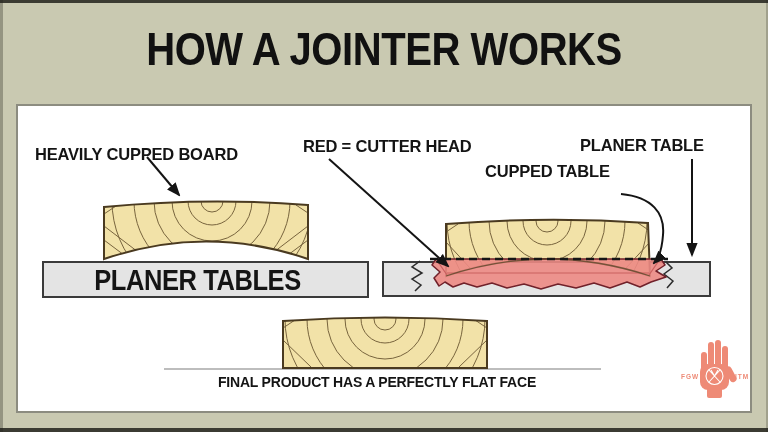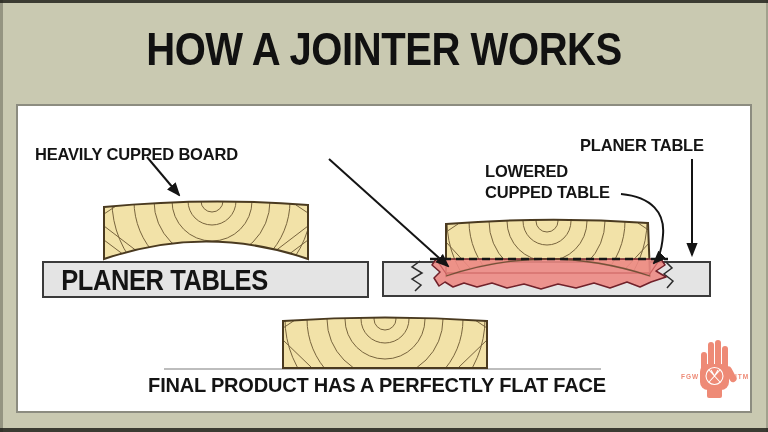--- a/index.html
+++ b/index.html
@@ -13,25 +13,25 @@
                 background:rgba(34,34,28,.85);}
   .title{position:absolute;left:0;top:22px;width:768px;text-align:center;
          font-size:46px;font-weight:bold;color:#111;letter-spacing:-.5px;
          transform:scaleX(.87);transform-origin:center;white-space:nowrap;}
   .panel{position:absolute;left:16px;top:104px;width:736px;height:309px;
          box-sizing:border-box;background:#ffffff;border:2px solid #8c8c80;}
   .panel svg{position:absolute;left:0;top:0;}
   .lbl{position:absolute;font-weight:bold;color:#141414;font-size:16.5px;
        letter-spacing:-.2px;white-space:nowrap;line-height:21px;}
   .planer-wrap{position:absolute;left:25px;top:156px;width:308px;height:35px;
-       display:flex;align-items:center;}
+       display:flex;align-items:center;justify-content:center;}
   .planer-txt{font-size:30px;font-weight:bold;color:#141414;letter-spacing:-.5px;
        transform:scaleX(.85);white-space:nowrap;}
   .final{position:absolute;left:39px;top:268px;width:640px;text-align:center;
-       font-weight:bold;font-size:20px;color:#141414;letter-spacing:-.2px;white-space:nowrap;}
+       font-weight:bold;font-size:14px;color:#141414;letter-spacing:-.2px;white-space:nowrap;}
 </style>
 </head>
 <body>
 
 <div class="frame">
 
   <div class="title">HOW A JOINTER WORKS</div>
 
   <div class="panel">
 
@@ -137,23 +137,23 @@
         <g stroke="#ffffff" stroke-width="1.1" fill="none">
           <circle cx="714.5" cy="376" r="8.5"></circle>
           <path d="M709,370 L720,382 M720,370 L709,382 M711,370 L714.5,376 L718,370"></path>
         </g>
         <text x="681" y="379" font-size="6.5" font-weight="bold" fill="#ee8a76" letter-spacing="1">FGW</text>
         <text x="735" y="379" font-size="6.5" font-weight="bold" fill="#ee8a76" letter-spacing="1">ITM</text>
       </g>
     </svg>
 
     <div class="lbl" style="left:17px;top:38px">HEAVILY CUPPED BOARD</div>
+    <div class="lbl" style="left:285px;top:30px">RED = CUTTER HEAD</div>
     <div class="lbl" style="left:562px;top:29px">PLANER TABLE</div>
     <div class="lbl" style="left:467px;top:55px">
-      <div>LOWERED</div>
       <div>CUPPED TABLE</div>
     </div>
     <div class="planer-wrap">
       <div class="planer-txt">PLANER TABLES</div>
     </div>
     <div class="final">FINAL PRODUCT HAS A PERFECTLY FLAT FACE</div>
   </div>
 </div>
 
 </body></html>

